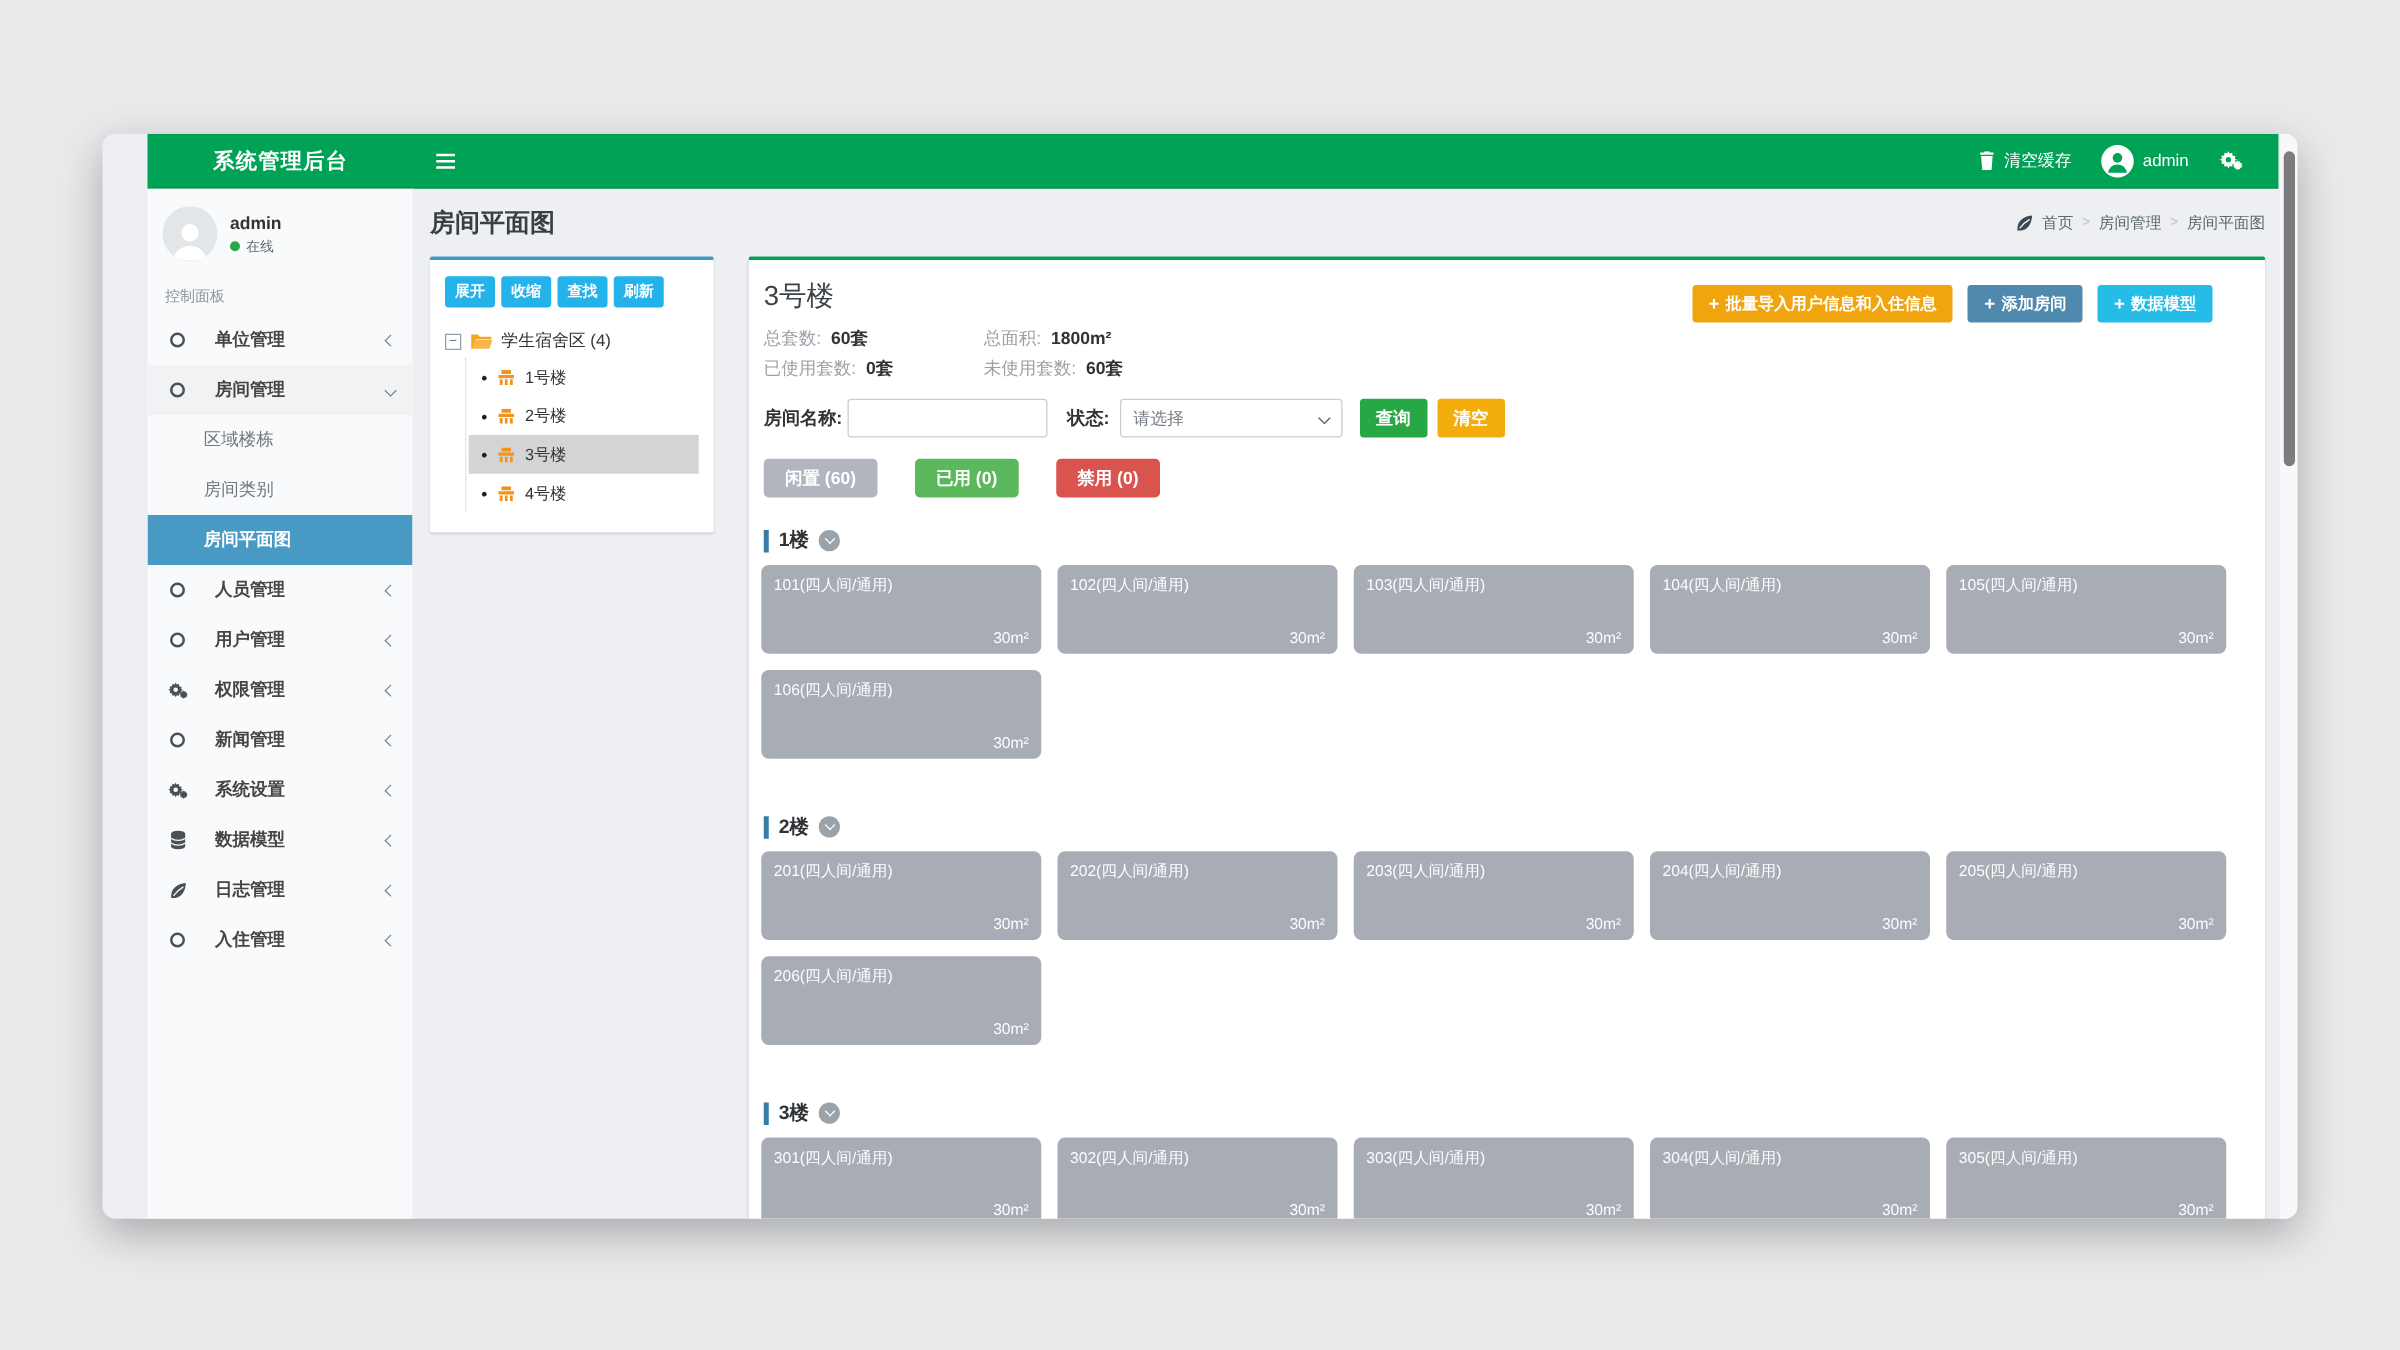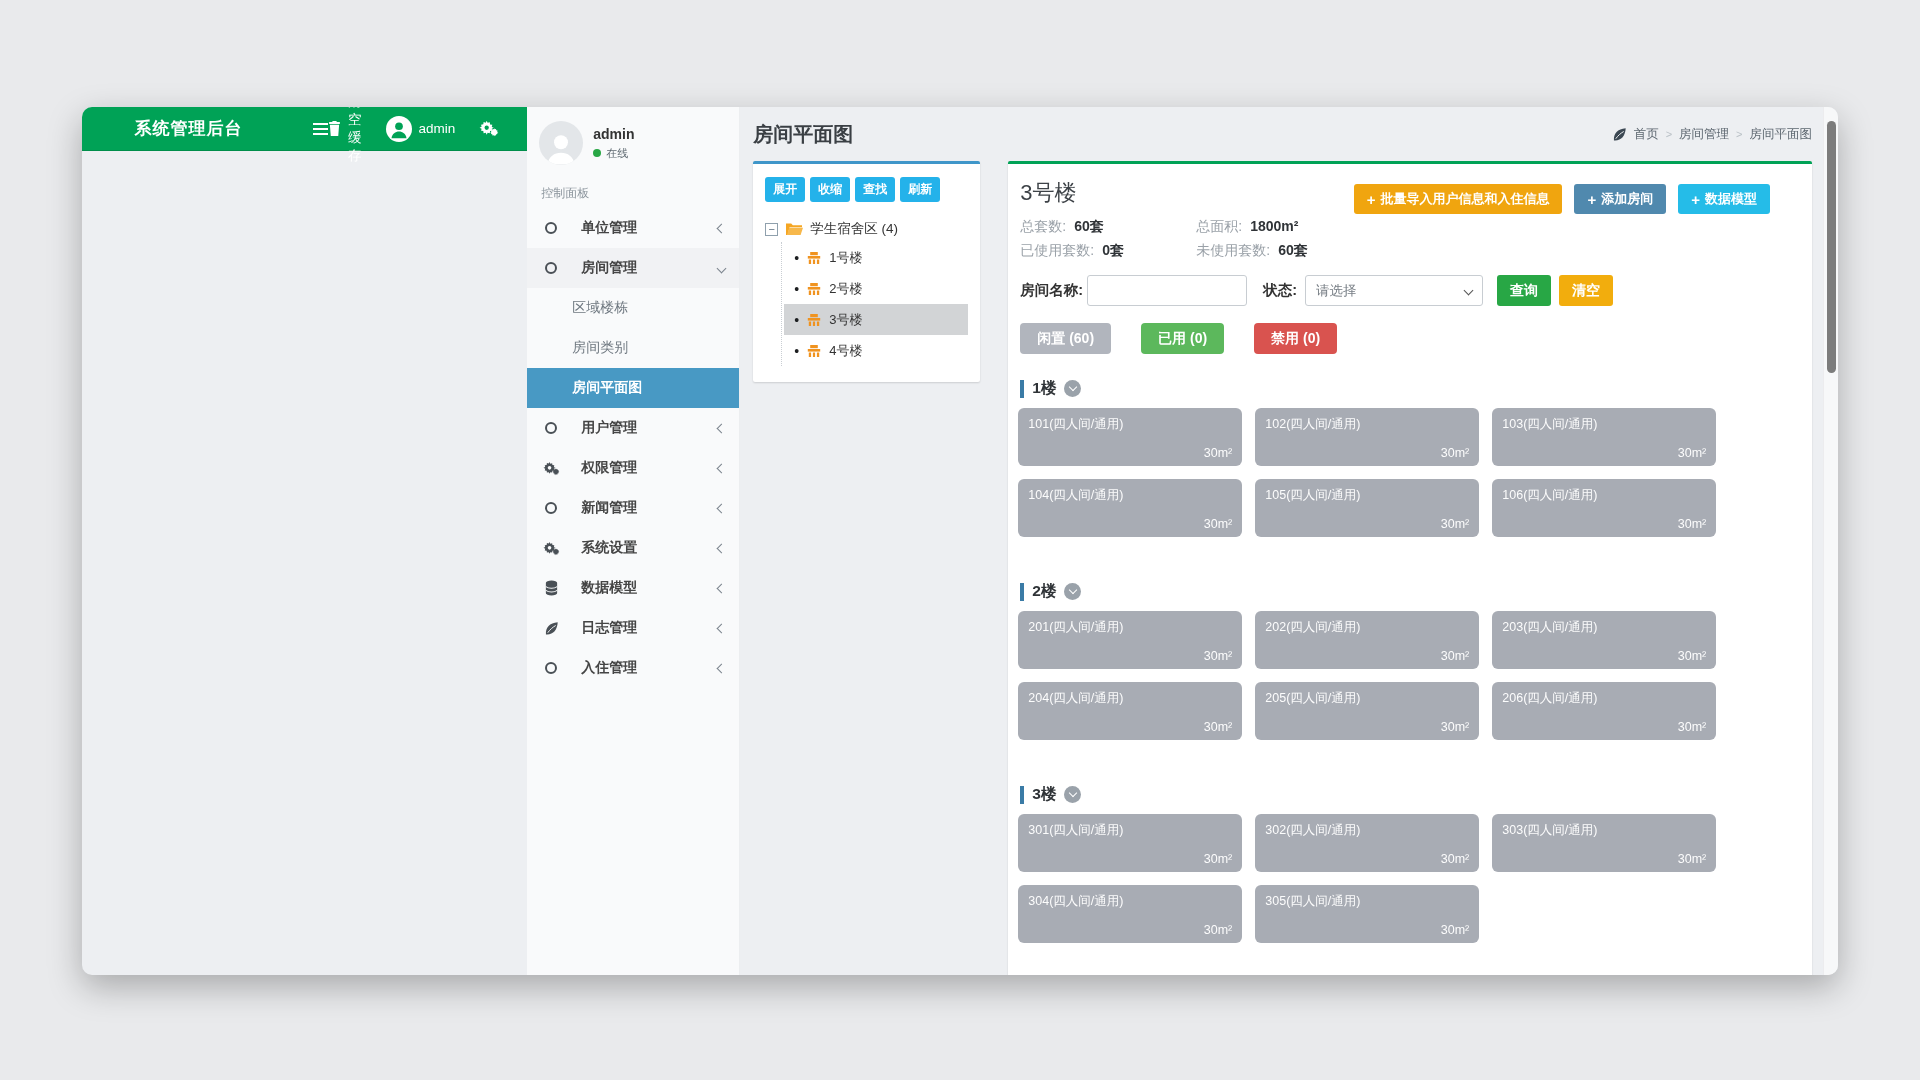--- a/index.html
+++ b/index.html
@@ -8,21 +8,21 @@
     background: #e9eaec;
     font-family: "Liberation Sans", "DejaVu Sans", sans-serif;
     color: #333;
   }
   .window {
     position: absolute; left: 82px; top: 107px; width: 1756px; height: 868px;
     border-radius: 10px; overflow: hidden; background: #edeff2;
     box-shadow: 0 12px 34px rgba(0,0,0,.28);
     display: flex;
   }
-  .win-main { flex: 1; display: flex; min-width: 0; }
+  .win-main { flex: 1; display: flex; flex-direction: column; min-width: 0; padding-left: 36px; }
 
   
   .topbar {
     height: 44px; flex: 0 0 44px; background: var(--header_green);
     display: flex; align-items: center; color: #fff;
     border-bottom: 1px solid rgba(0,0,0,.12);
   }
   .brand { width: 213px; flex: 0 0 213px; text-align: center; font-size: 17px; font-weight: bold; letter-spacing: 1px; }
   .hamburger { margin-left: 18px; display: inline-flex; flex-direction: column; gap: 3px; cursor: pointer; }
   .hamburger i { width: 15px; height: 2px; background: #fff; display: block; }
@@ -109,21 +109,21 @@
   .chip { border: none; color: #fff; font-size: 14px; font-weight: bold; height: 31px; padding: 0 17px; border-radius: 4px; cursor: pointer; font-family: inherit; }
 
   .floor-header { display: flex; align-items: center; gap: 8px; margin-top: 44px; margin-left: 2px; }
   .floor-header.first { margin-top: 24px; }
   .floor-bar { width: 4px; height: 18px; background: var(--floor_bar); }
   .floor-name { font-size: 15.5px; font-weight: bold; color: #2f3337; }
   .circle-chev { width: 17px; height: 17px; border-radius: 50%; background: #9aa2aa; display: inline-flex; align-items: center; justify-content: center; cursor: pointer; }
   .circle-chev .chev { width: 6px; height: 6px; border-color: #fff; margin-top: -3px; }
 
   .rooms { display: flex; flex-wrap: wrap; gap: 13px; margin-top: 9px; }
-  .room-card { width: 224px; height: 58px; background: var(--room_card); border-radius: 6px; position: relative; cursor: pointer; }
+  .room-card { width: 224px; height: 71px; background: var(--room_card); border-radius: 6px; position: relative; cursor: pointer; }
   .room-name { position: absolute; top: 8px; left: 10px; font-size: 12.5px; color: rgba(255,255,255,.97); }
   .room-area { position: absolute; bottom: 6px; right: 10px; font-size: 12.5px; color: rgba(255,255,255,.97); }
 
   svg { display: block; }
 </style>
 </head>
 <body>
 
 <div class="window">
   <div class="win-main">
@@ -200,20 +200,27 @@
             </li>
             <ul class="submenu">
               <li class="sub-item">区域楼栋</li>
               <li class="sub-item">房间类别</li>
               <li class="sub-item active">房间平面图</li>
             </ul>
             <li class="nav-item">
               <span class="nav-icon">
                 <span class="circle-ico"></span>
               </span>
+              <span class="nav-label">人员管理</span>
+              <span class="chev left"></span>
+            </li>
+            <li class="nav-item">
+              <span class="nav-icon">
+                <span class="circle-ico"></span>
+              </span>
               <span class="nav-label">用户管理</span>
               <span class="chev left"></span>
             </li>
             <li class="nav-item">
               <span class="nav-icon">
                 <svg width="17" height="15" viewBox="0 0 26 22">
                   <path d="M10 1l1.2 2.6 2.8-.7.4 2.9 2.9.4-.7 2.8L19.2 10l-2.6 1.2.7 2.8-2.9.4-.4 2.9-2.8-.7L10 19.2l-1.2-2.6-2.8.7-.4-2.9-2.9-.4.7-2.8L.8 10l2.6-1.2-.7-2.8 2.9-.4.4-2.9 2.8.7z" fill="#4a5056"></path>
                   <circle cx="10" cy="10" r="2.8" fill="#f9fafb"></circle>
                   <path transform="translate(14,10) scale(0.58)" d="M10 1l1.2 2.6 2.8-.7.4 2.9 2.9.4-.7 2.8L19.2 10l-2.6 1.2.7 2.8-2.9.4-.4 2.9-2.8-.7L10 19.2l-1.2-2.6-2.8.7-.4-2.9-2.9-.4.7-2.8L.8 10l2.6-1.2-.7-2.8 2.9-.4.4-2.9 2.8.7z" fill="#4a5056"></path>
                 </svg>

